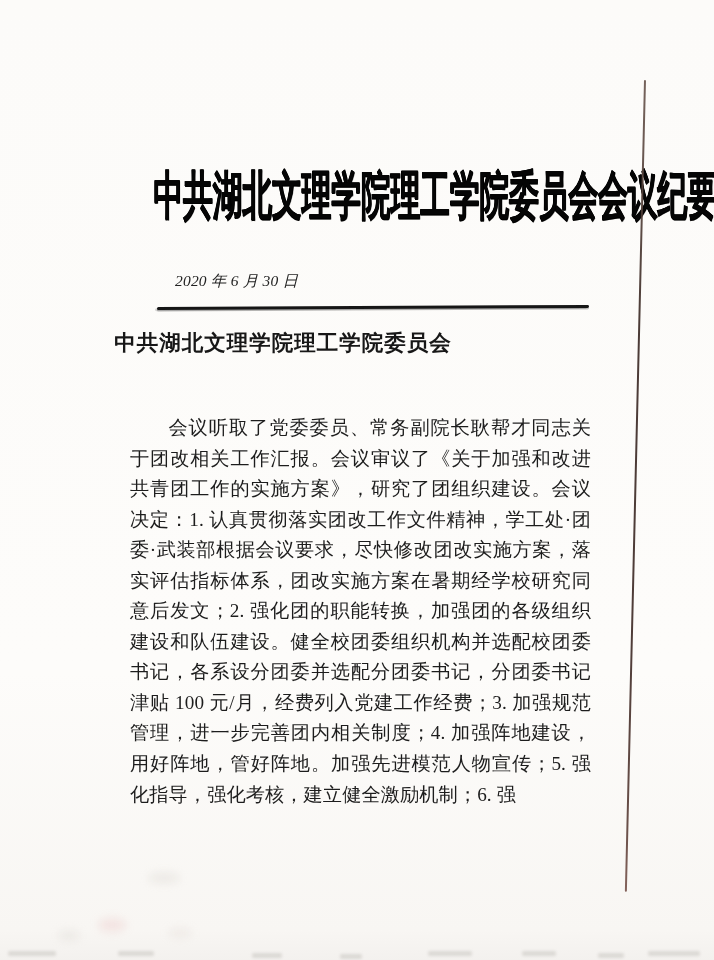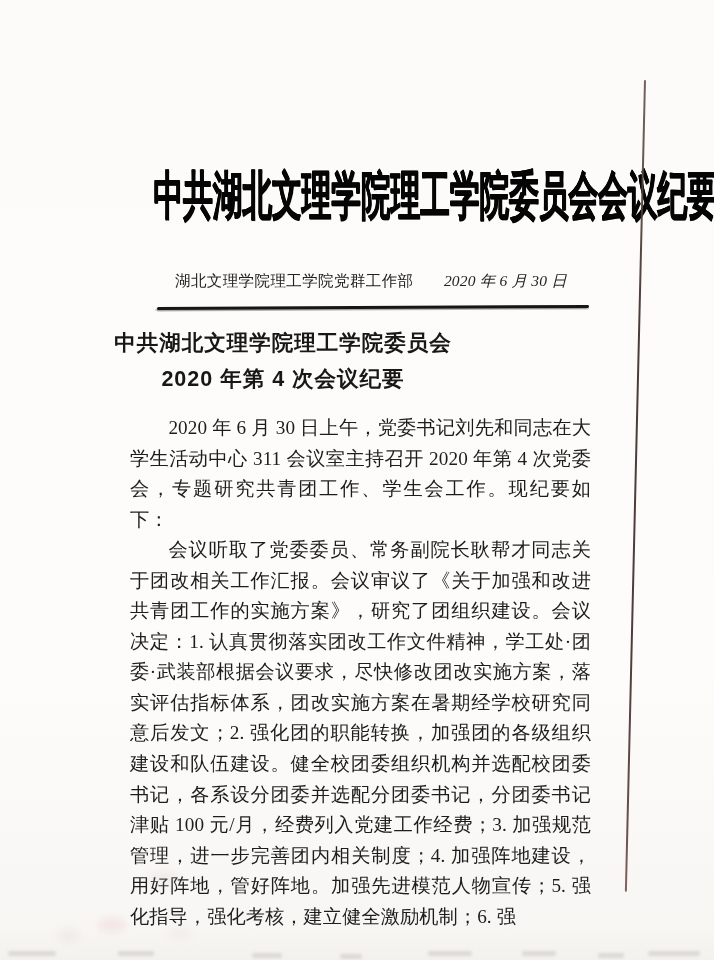--- a/index.html
+++ b/index.html
@@ -120,33 +120,30 @@
   .bd8 { left: 340px; width: 22px; top: 954px; }
 </style>
 </head>
 <body>
 
 <div class="scan">
 
   <div class="letterhead">中共湖北文理学院理工学院委员会会议纪要</div>
 
   <div class="meta-row">
-    <span class="issuer">湖北文理学院理工学院党群工作部</span>
     <span class="date">2020 年 6 月 30 日</span>
   </div>
 
   <div class="rule"></div>
 
   <div class="doc-title">
     <div>中共湖北文理学院理工学院委员会</div>
-    <div>2020 年第 4 次会议纪要</div>
   </div>
 
   <div class="body">
-    <p class="para">2020 年 6 月 30 日上午，党委书记刘先和同志在大学生活动中心 311 会议室主持召开 2020 年第 4 次党委会，专题研究共青团工作、学生会工作。现纪要如下：</p>
     <p class="para">会议听取了党委委员、常务副院长耿帮才同志关于团改相关工作汇报。会议审议了《关于加强和改进共青团工作的实施方案》，研究了团组织建设。会议决定：1. 认真贯彻落实团改工作文件精神，学工处·团委·武装部根据会议要求，尽快修改团改实施方案，落实评估指标体系，团改实施方案在暑期经学校研究同意后发文；2. 强化团的职能转换，加强团的各级组织建设和队伍建设。健全校团委组织机构并选配校团委书记，各系设分团委并选配分团委书记，分团委书记津贴 100 元/月，经费列入党建工作经费；3. 加强规范管理，进一步完善团内相关制度；4. 加强阵地建设，用好阵地，管好阵地。加强先进模范人物宣传；5. 强化指导，强化考核，建立健全激励机制；6. 强</p>
   </div>
 
   <div class="scanline"></div>
 
   <div class="smudge sm1"></div>
   <div class="smudge sm2"></div>
   <div class="smudge sm3"></div>
   <div class="smudge sm4"></div>
   <div class="bdash bd1"></div>

